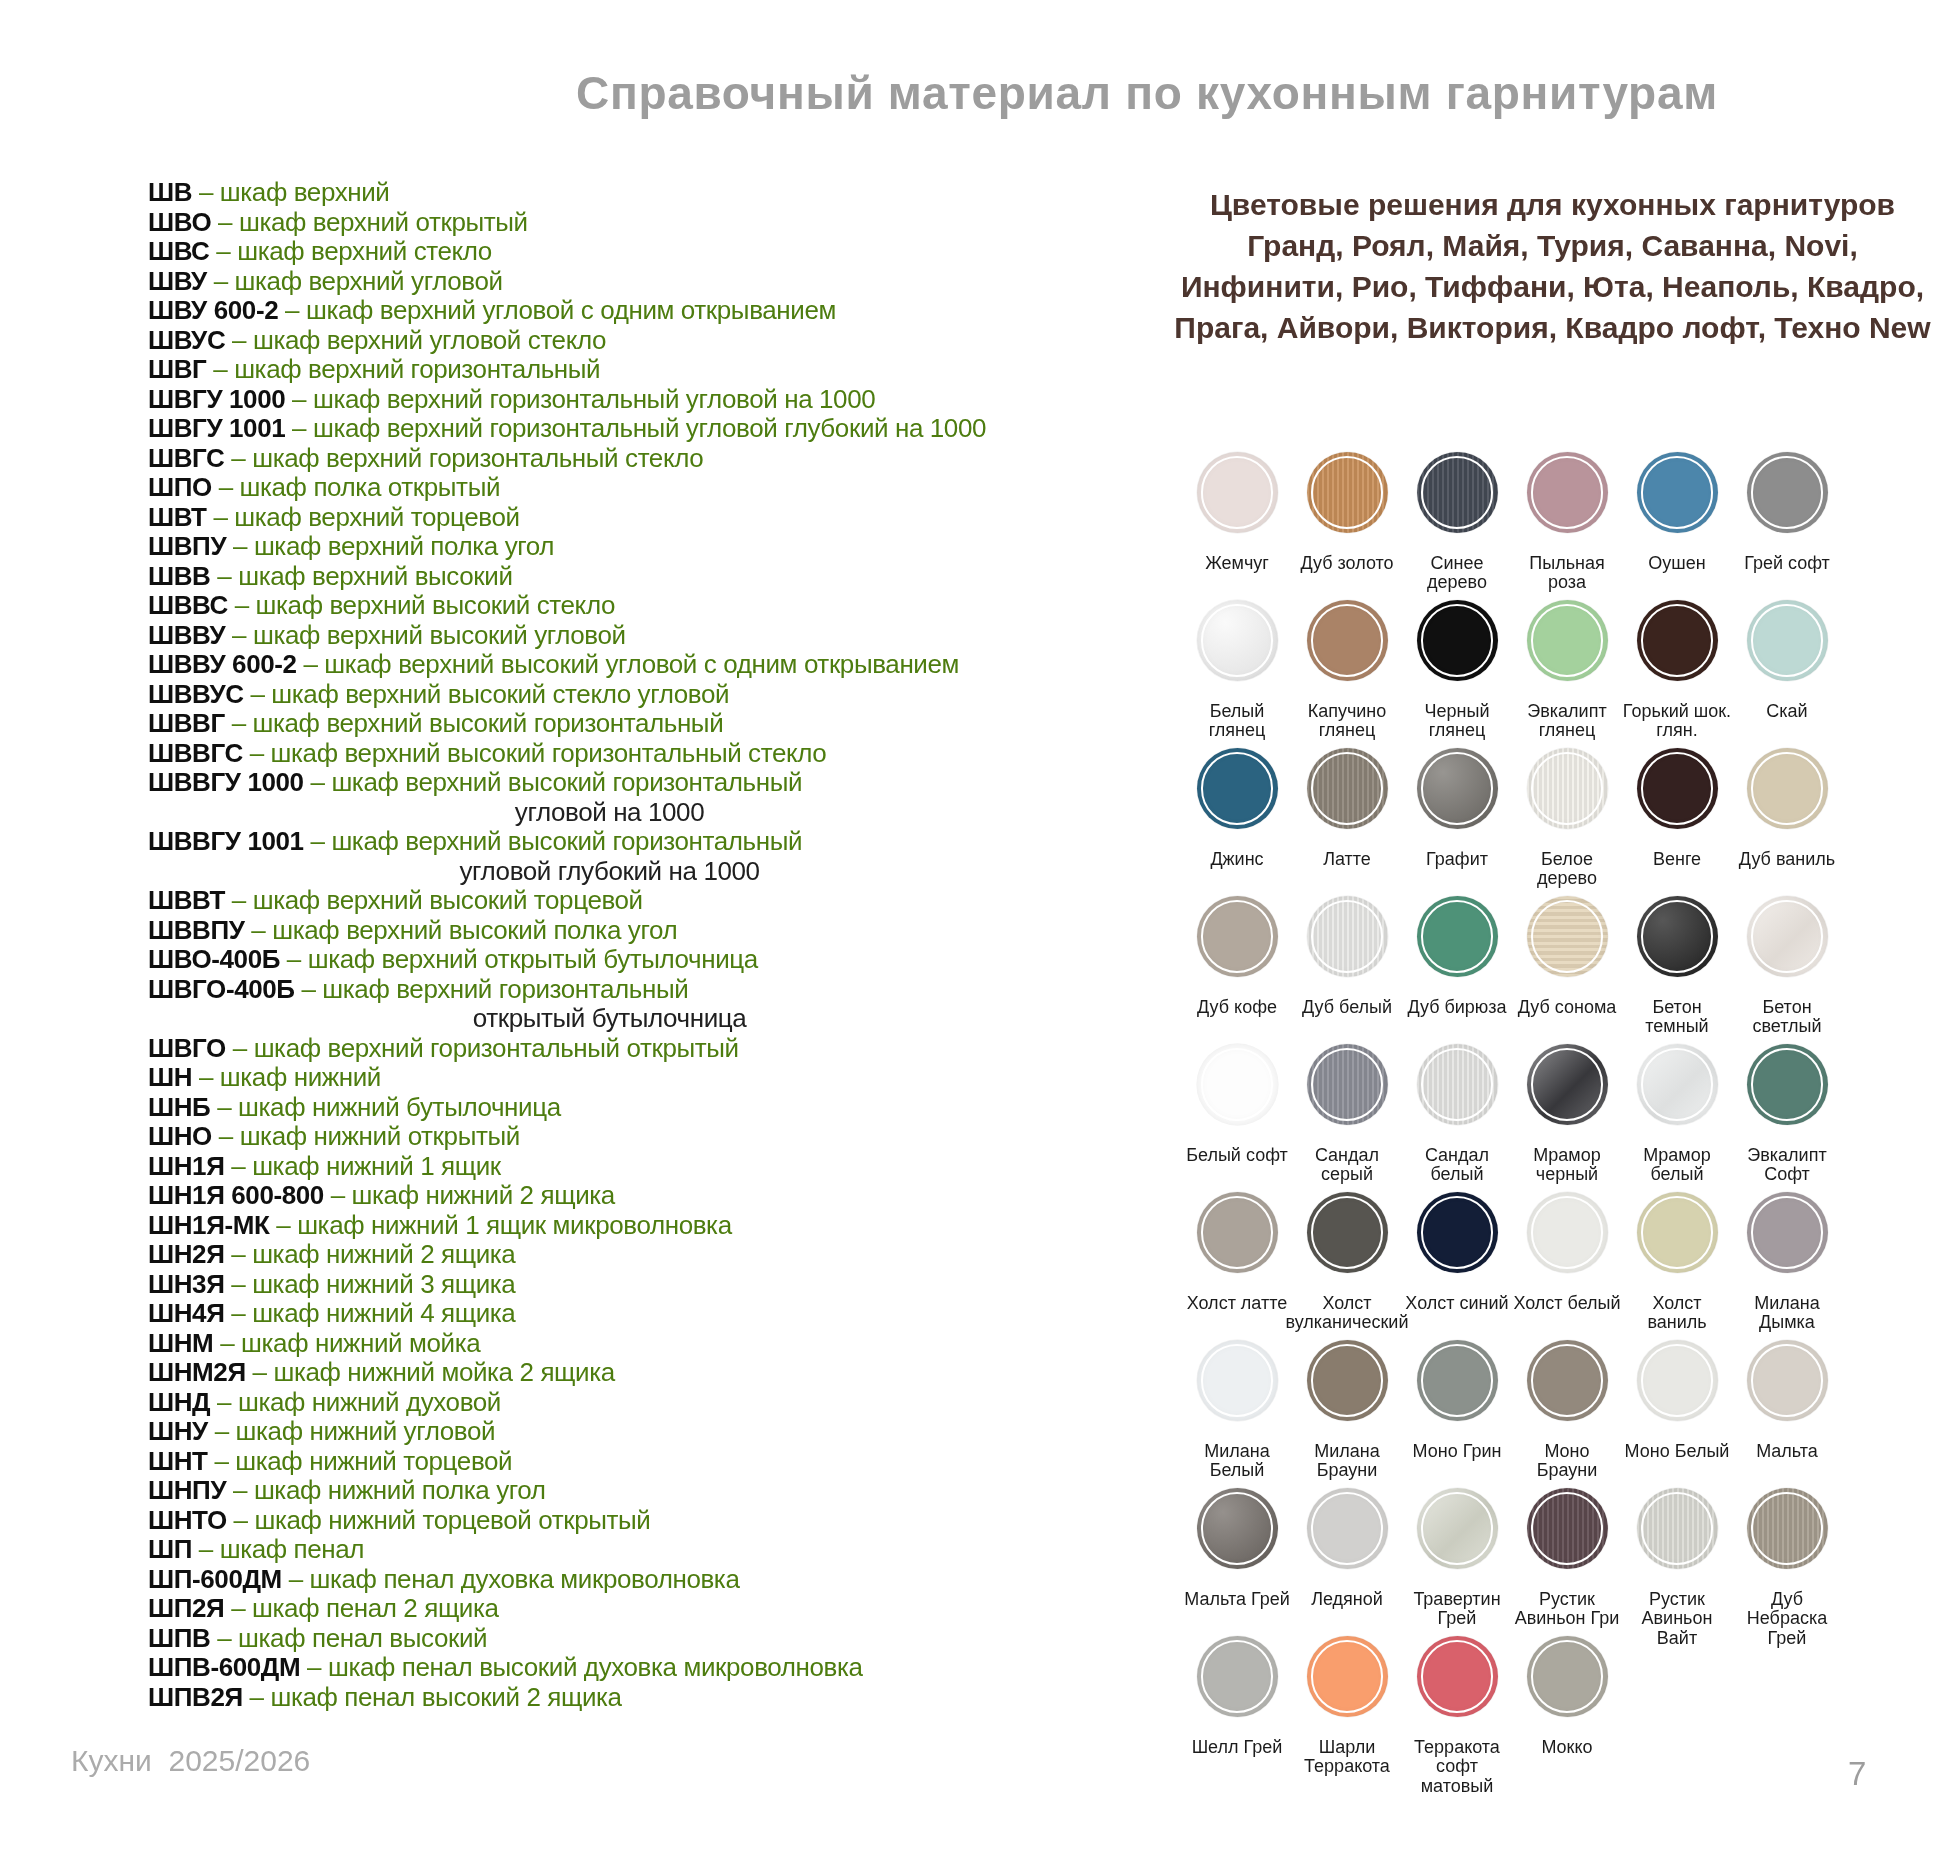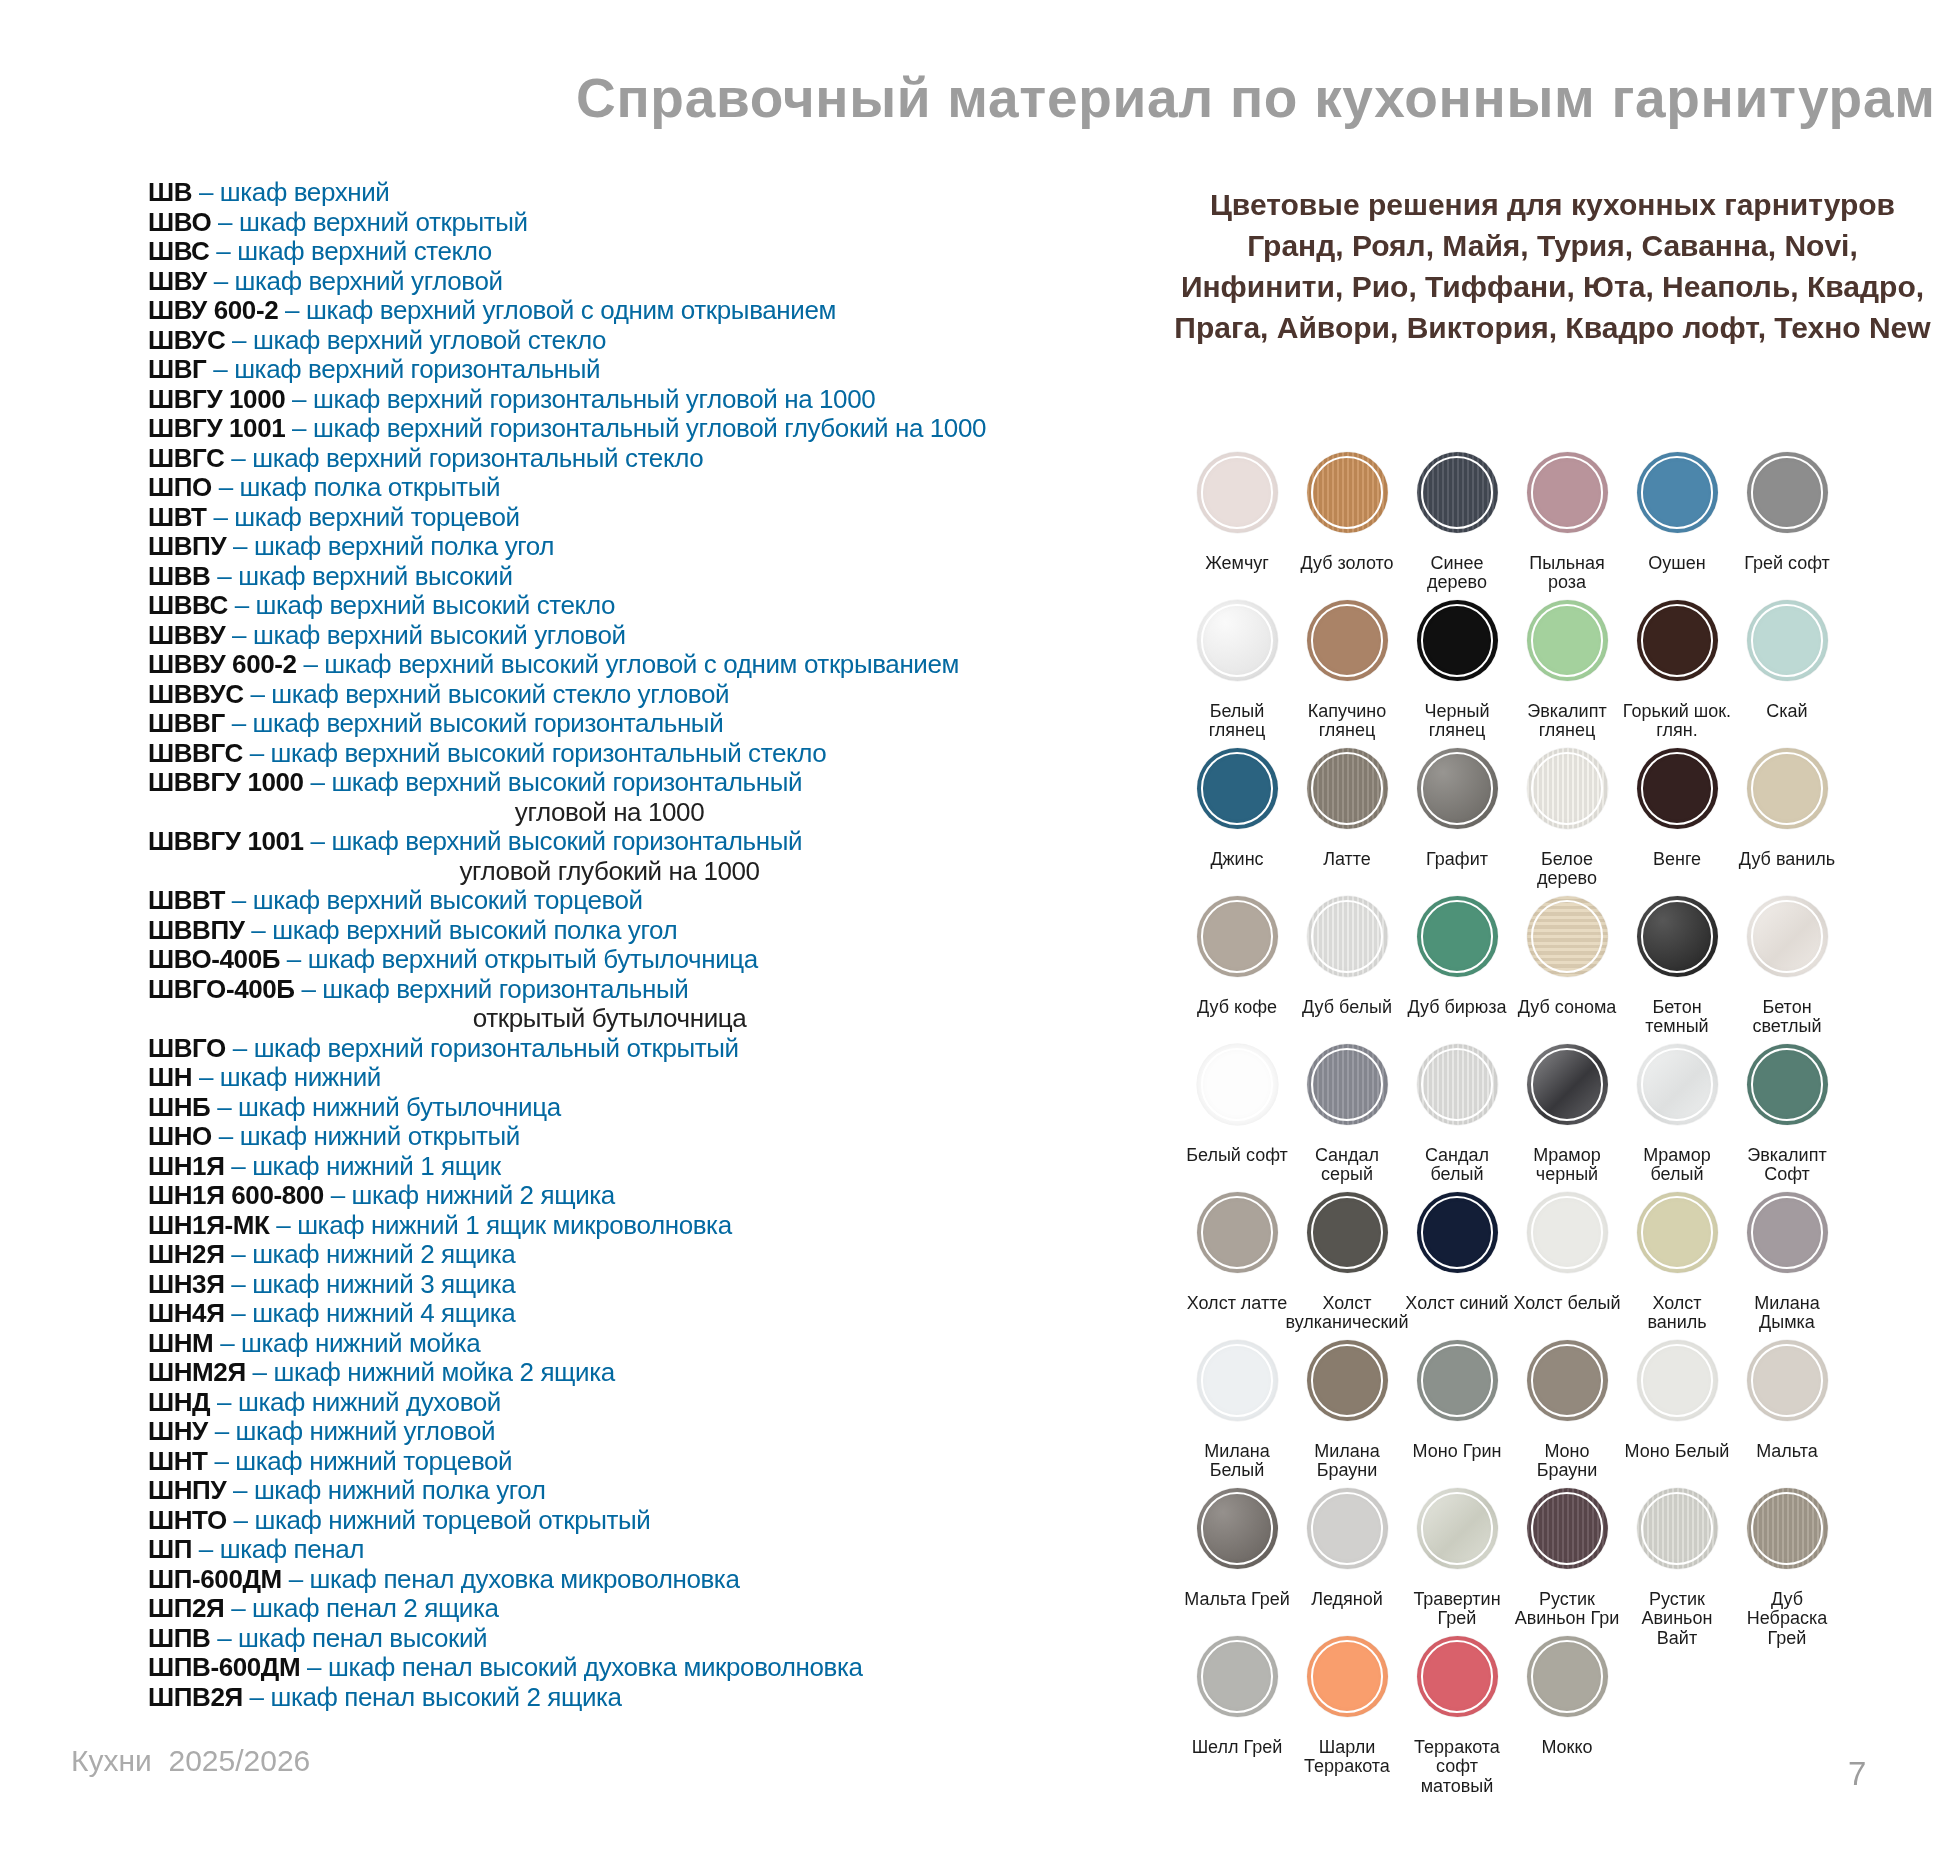--- a/index.html
+++ b/index.html
@@ -2,29 +2,29 @@
 <html style="font-size:11.5px"><head>
 <meta charset="utf-8">
 <style>
   html,body { margin:0; padding:0; background:#ffffff; }
   body {
     width:1955px; height:1870px; position:relative; overflow:hidden;
     font-family:"Liberation Sans", sans-serif; color:#1c1c1c;
   }
   .title {
     position:absolute; left:576px; top:66px;
-    font-size:55px; font-weight:bold; color:#9d9d9d;
+    font-size:46px; font-weight:bold; color:#9d9d9d;
     letter-spacing:0.7px; white-space:nowrap;
   }
   .abbr-list {
     position:absolute; left:148px; top:178px;
     font-size:26px; line-height:29.5px; letter-spacing:-0.4px;
   }
   .abbr-item .abbr { font-weight:bold; color:#0f0f0f; }
-  .abbr-item .desc { color:#0369a1; }
+  .abbr-item .desc { color:#4d7c0f; }
   .abbr-cont { padding-left:85px; color:#202020;text-align:center; }
   .color-heading {
     position:absolute; left:1164px; top:184px; width:777px;
     text-align:center; font-size:30px; font-weight:bold;
     line-height:41px; color:#4c352e;
   }
   .swatch-grid {
     position:absolute; left:1182px; top:452px;
     display:grid; grid-template-columns:repeat(6,110px);
   }

